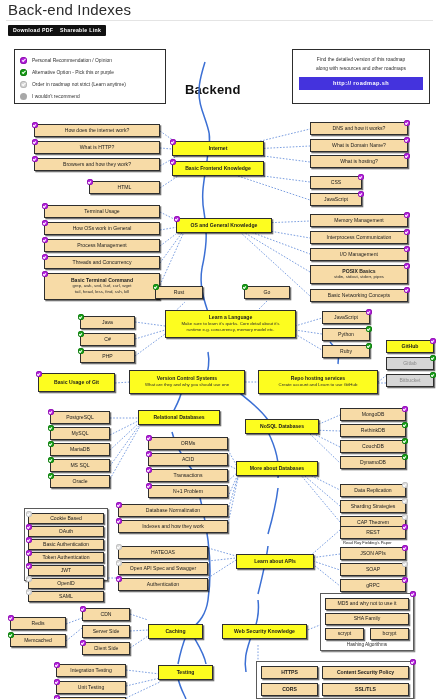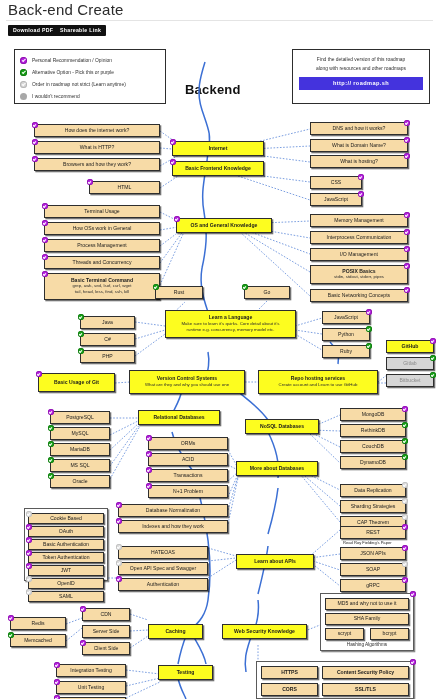--- a/index.html
+++ b/index.html
@@ -124,21 +124,21 @@
 
   svg.wires{position:absolute;left:0;top:0;width:439px;height:699px;pointer-events:none;}
   .solid{fill:none;stroke:#3b6fd4;stroke-width:1.5;}
   .dash{fill:none;stroke:#5b87d8;stroke-width:.8;stroke-dasharray:1.6 1.6;}
 </style>
 </head>
 <body>
 
 <div id="root">
 
-  <div class="page-title">Back-end Create</div>
+  <div class="page-title">Back-end Indexes</div>
   <div class="title-rule"></div>
 
   <div class="btn" id="btn-pdf">Download PDF</div>
   <div class="btn" id="btn-share">Shareable Link</div>
 
   <div class="legend">
     <div class="legend-row">
       <span class="dot purple"></span>
       <span class="lbl">Personal Recommendation / Opinion</span>
     </div>

